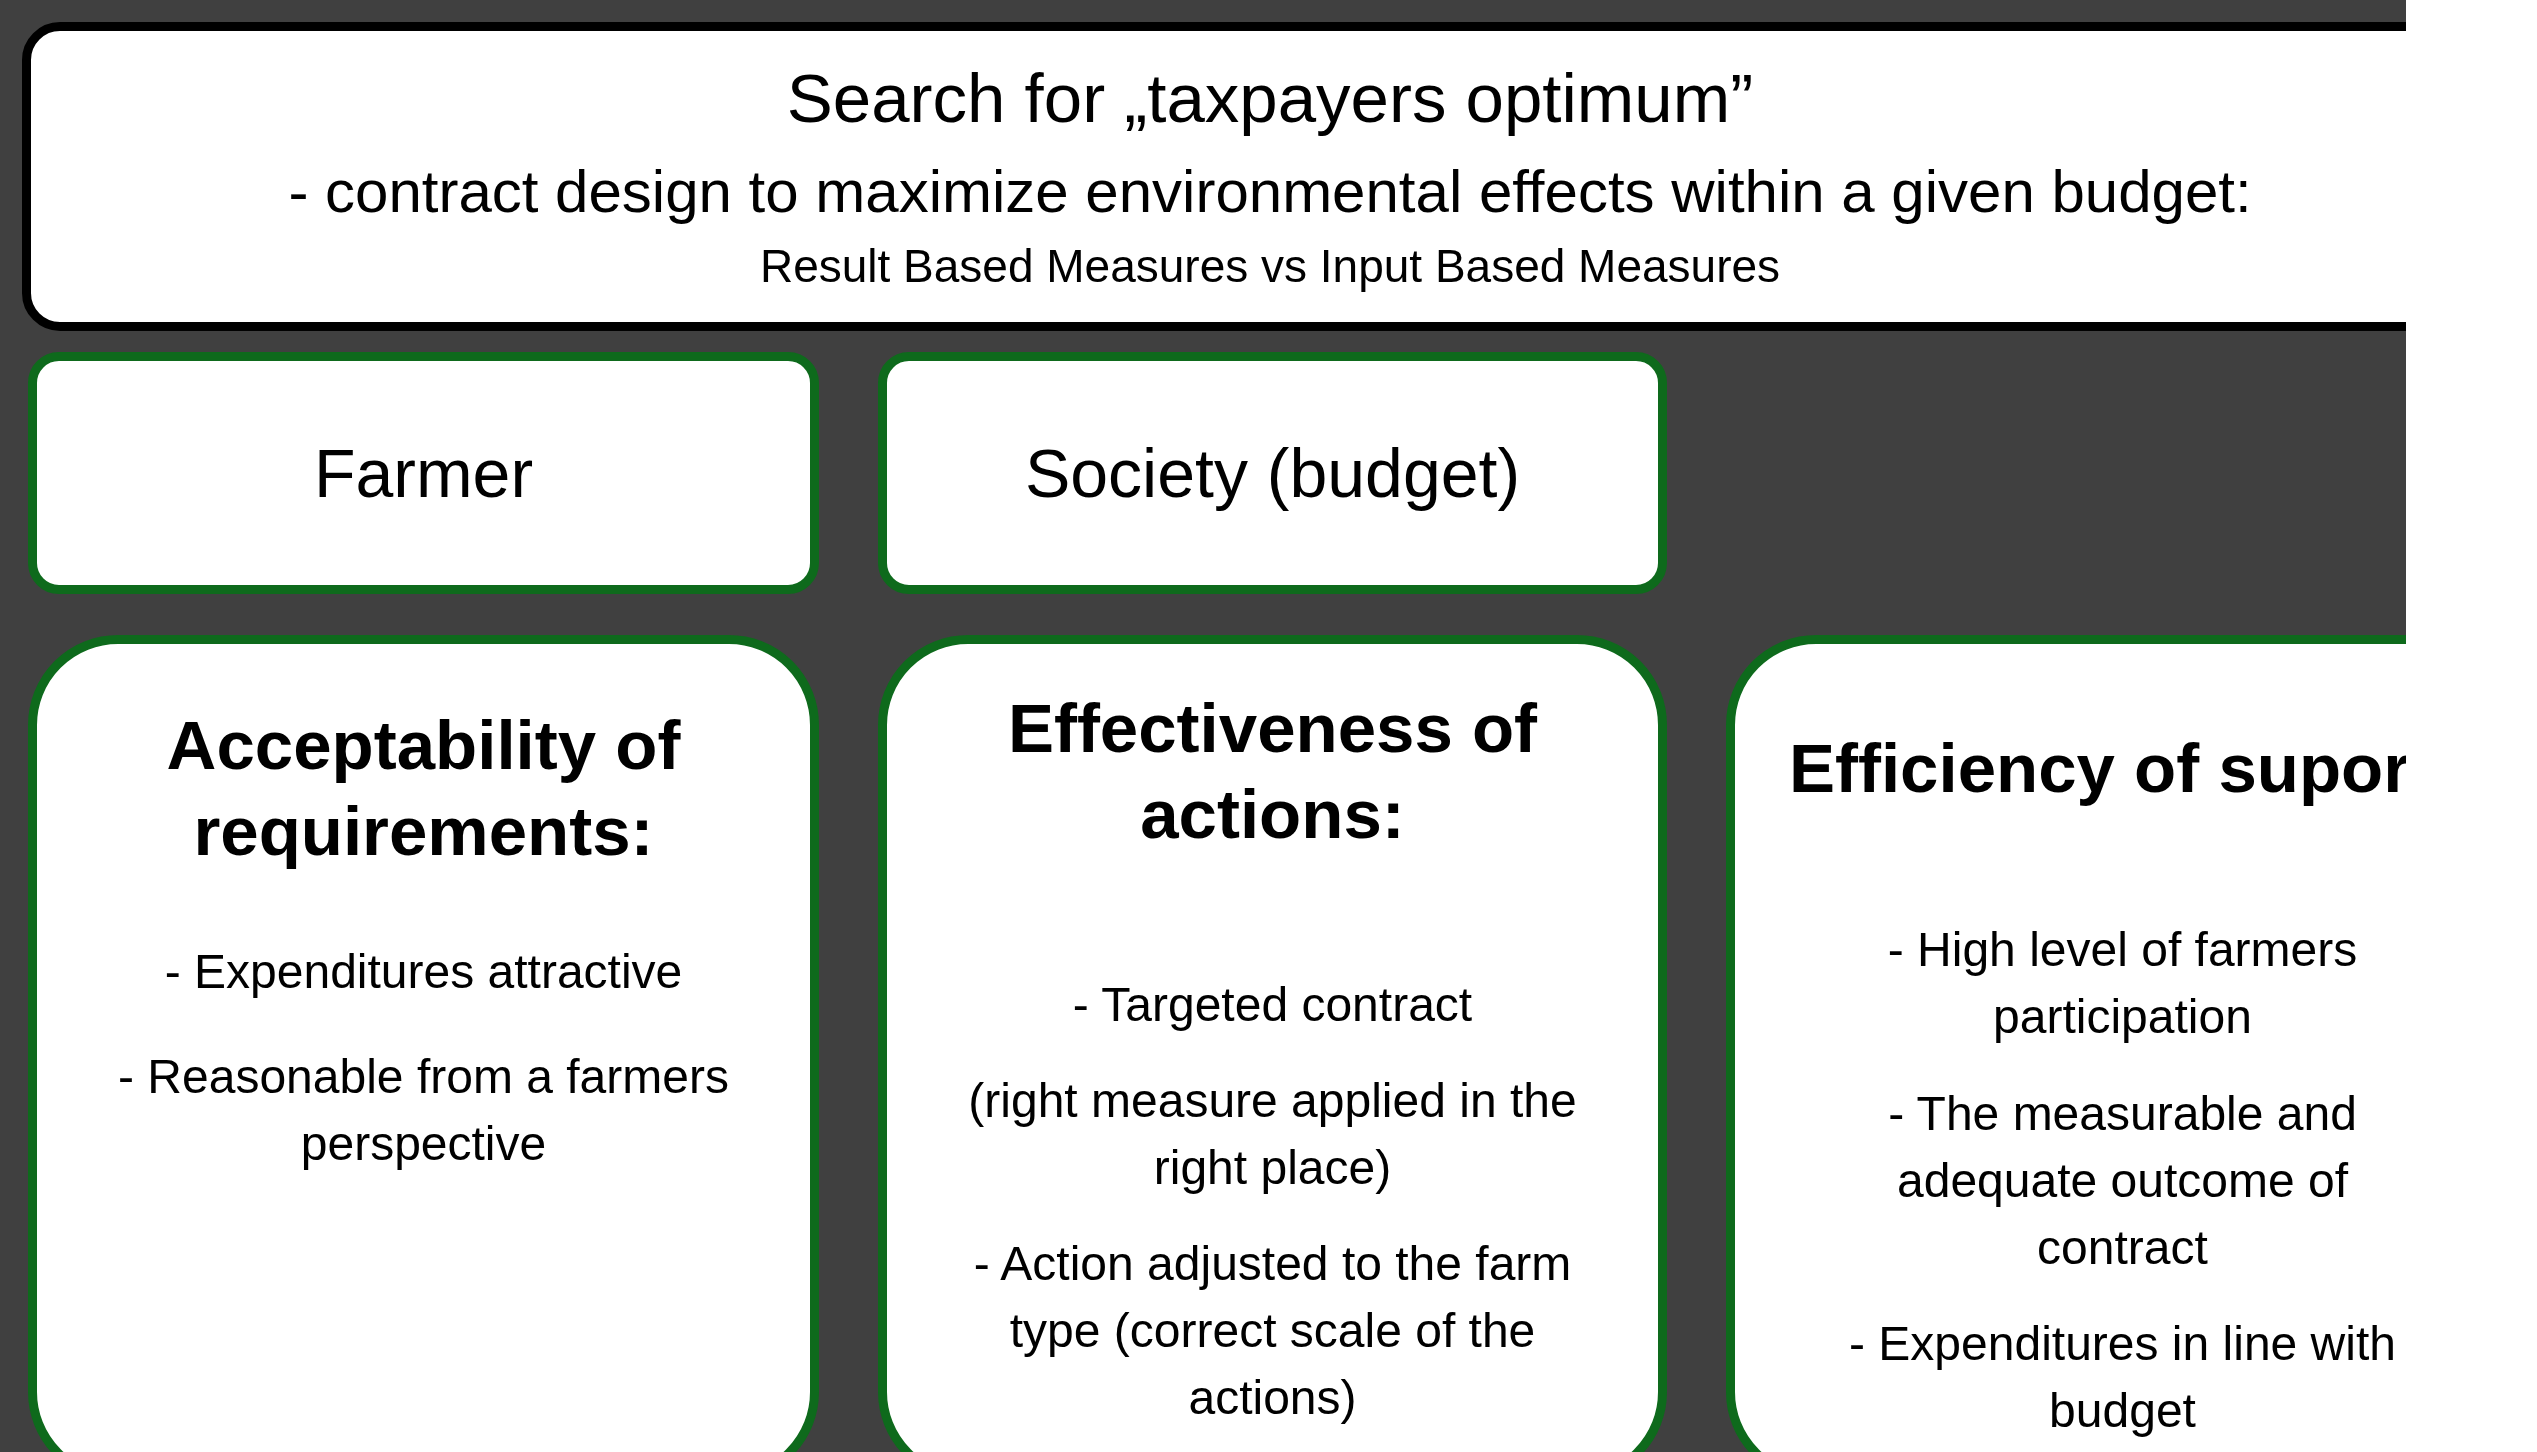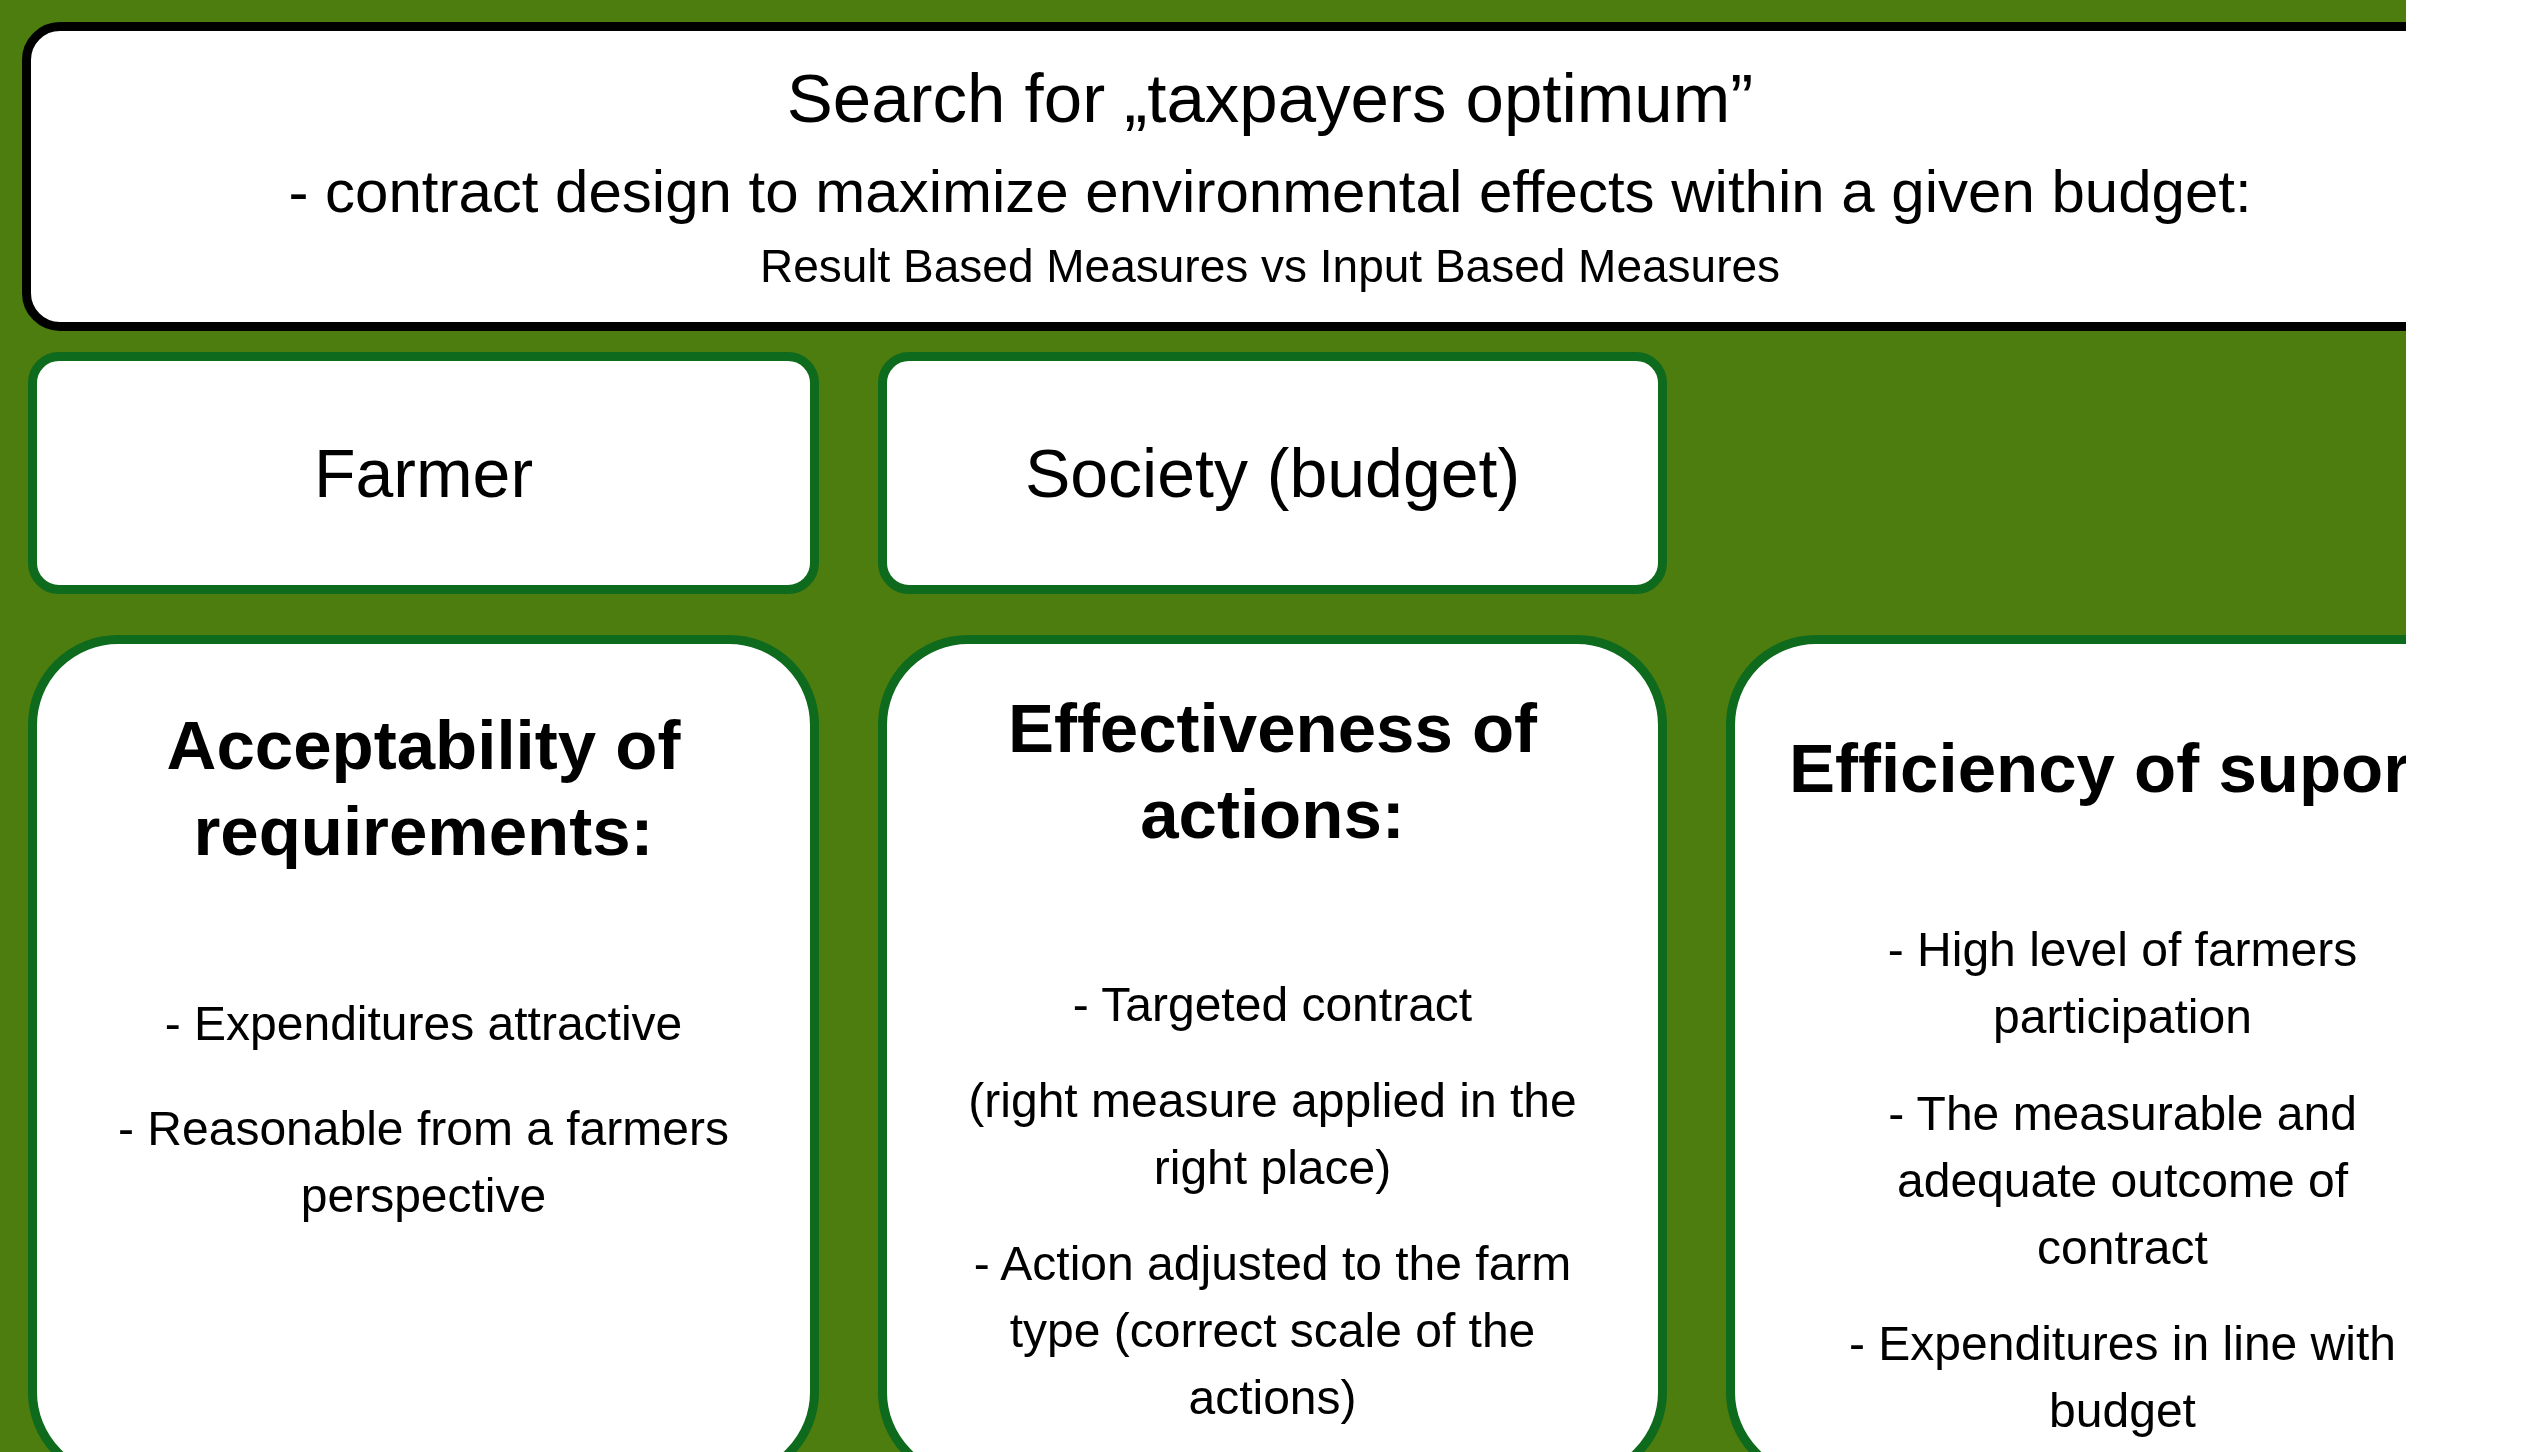--- a/index.html
+++ b/index.html
@@ -4,21 +4,21 @@
 <style>
   html, body {
     margin: 0;
     padding: 0;
     background: #ffffff;
   }
   .slide {
     position: relative;
     width: 2406px;
     height: 1453px;
-    background: #4d7c0f;
+    background: #404040;
     font-family: "Liberation Sans", sans-serif;
     color: #000000;
     overflow: hidden;
   }
 
   
   .header-box {
     position: absolute;
     left: 22px;
     top: 22px;
@@ -106,21 +106,21 @@
   .bullet-item {
     font-size: 48px;
     line-height: 1.4;
     white-space: pre-line;
     margin: 29px 0 0 0;
   }
   .bullet-item:first-child { margin-top: 0; }
 
   
   .detail-box.col-0 { padding-top: 59px; }
-  .detail-box.col-0 .detail-heading { margin-bottom: 114px; }
+  .detail-box.col-0 .detail-heading { margin-bottom: 62px; }
   .detail-box.col-1 { padding-top: 42px; }
   .detail-box.col-1 .detail-heading { margin-bottom: 112px; }
   .detail-box.col-2 { padding-top: 82px; }
   .detail-box.col-2 .detail-heading { margin-bottom: 104px; }
   .detail-box.col-0 .bullet-item { margin-top: 38px; }
   .detail-box.col-0 .bullet-item:first-child { margin-top: 0; }
 </style>
 </head>
 <body>
 

